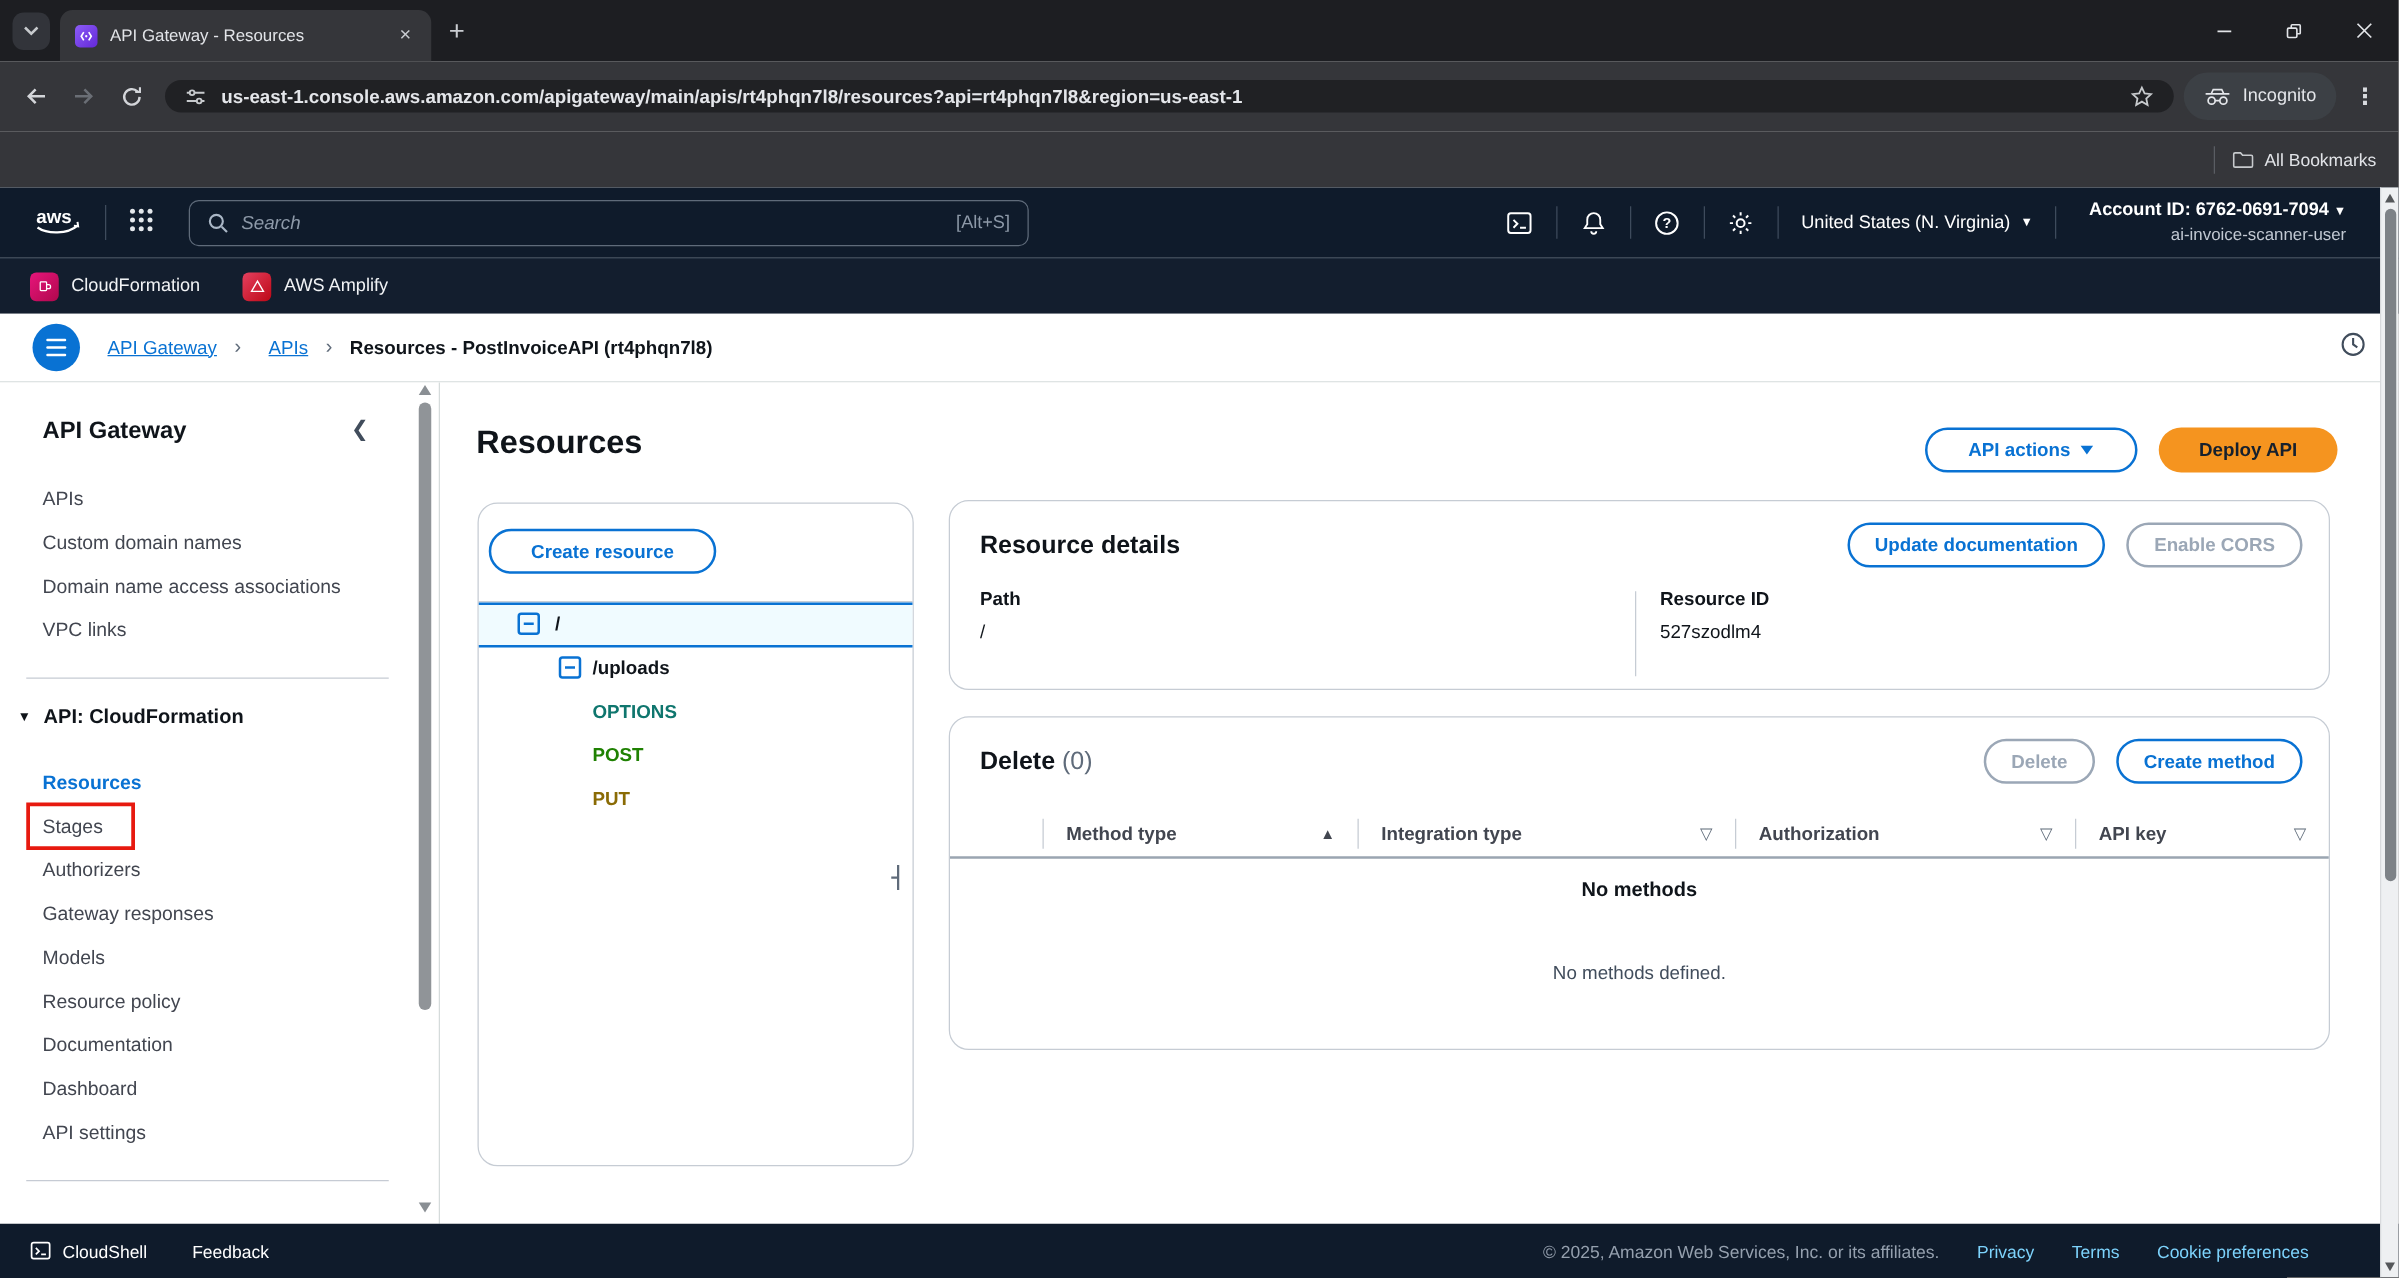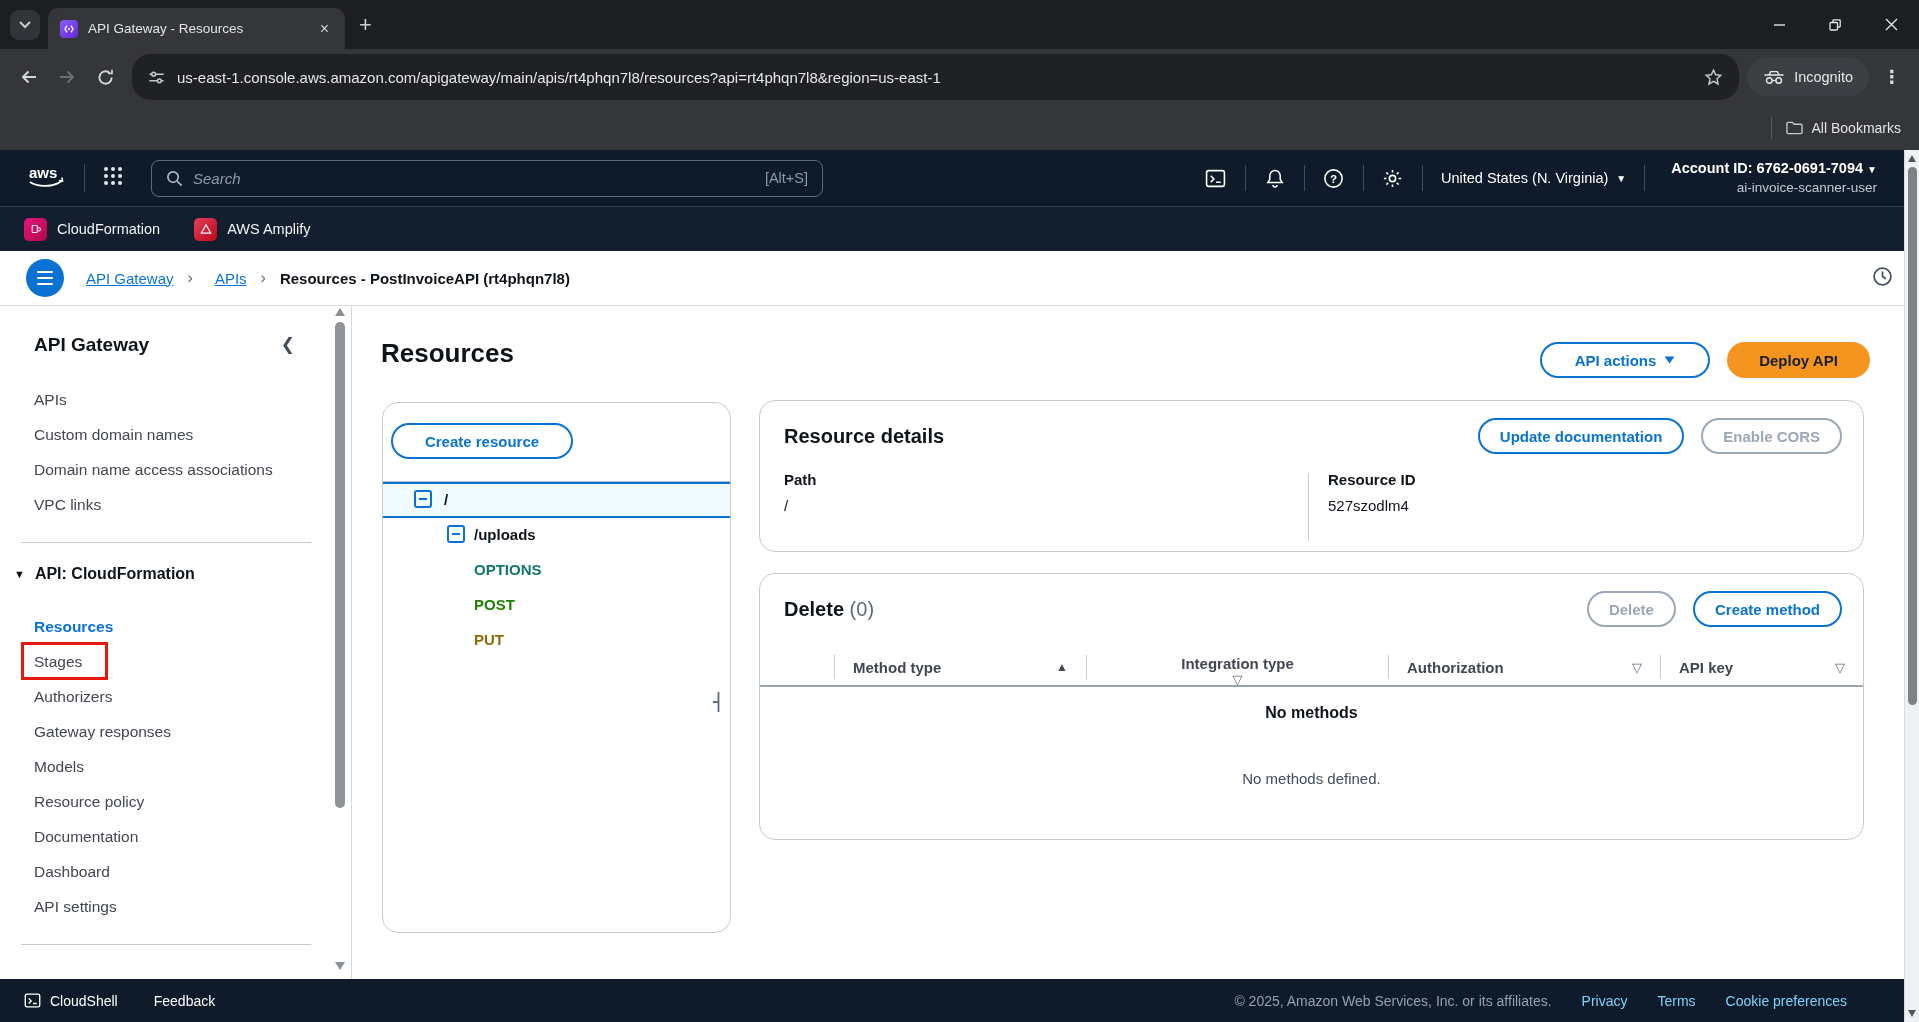--- a/index.html
+++ b/index.html
@@ -13,21 +13,21 @@
   .tab { margin-left:8px; align-self:flex-end; width:297px; height:41px; background:#35363a; border-radius:10px 10px 0 0; display:flex; align-items:center; gap:10px; padding:0 12px; }
   .tab-favicon { width:18px; height:18px; border-radius:4px; background:linear-gradient(135deg,#8b5cf6,#6428d9); display:flex; align-items:center; justify-content:center; flex:none; }
   .tab-title { color:#e2e4e8; font-size:13.5px; flex:1; white-space:nowrap; overflow:hidden; }
   .tab-close { color:#c9ccd1; font-size:16px; line-height:1; padding:2px 4px; border-radius:50%; }
   .newtab { color:#c9ccd1; font-size:22px; font-weight:400; margin-left:14px; }
   .wincontrols { margin-left:auto; display:flex; align-items:center; height:100%; }
   .winbtn { width:56px; height:100%; display:flex; align-items:center; justify-content:center; color:#e2e4e8; }
 
   .toolbar { position:absolute; left:0; top:49px; right:0; height:56px; background:#35363a; display:flex; align-items:center; padding:0 10px; }
   .navbtn { width:38px; height:38px; display:flex; align-items:center; justify-content:center; border-radius:50%; }
-  .urlbar { flex:1; height:46px; margin:0 8px; background:#202124; border-radius:19px; display:flex; align-items:center; padding:0 16px; gap:12px; min-width:0; }
+  .urlbar { flex:1; height:26px; margin:0 8px; background:#202124; border-radius:19px; display:flex; align-items:center; padding:0 16px; gap:12px; min-width:0;font-weight:bold; }
   .url-text { color:#e4e6ea; font-size:15px; white-space:nowrap; overflow:hidden; flex:1; }
   .incognito-chip { flex:none; height:38px; border-radius:19px; background:#3c4045; display:flex; align-items:center; gap:9px; padding:0 16px; margin-right:6px; }
   .incognito-chip span { color:#e4e6ea; font-size:14.5px; }
   .menu-dots { color:#d9dbdf; font-size:18px; font-weight:700; padding:0 8px; }
 
   .bookmarksbar { position:absolute; left:0; top:105px; right:0; height:45px; background:#35363a; display:flex; align-items:center; justify-content:flex-end; padding-right:18px; }
   .bm-sep { width:1px; height:22px; background:#5a5d63; margin-right:14px; }
   .bm-label { color:#e2e4e8; font-size:14px; margin-left:9px; }
 
   
@@ -117,21 +117,21 @@
   .dcol-value { font-size:15px; color:#0f141a; margin-top:9px; }
   .dcol-2 { position:absolute; left:544px; top:0; }
   .details-vsep { position:absolute; left:524px; top:2px; height:68px; width:1px; background:#c6ccd4; }
 
   .mtable-head { position:absolute; left:0; right:0; top:75px; height:38px; display:flex; align-items:center; border-bottom:2px solid #9aa5b1; }
   .mcol { height:24px; display:flex; align-items:center; justify-content:space-between; padding:0 18px; border-left:1px solid #c6ccd4; }
   .mcol-label { font-size:15px; font-weight:700; color:#424650; }
   .sort-asc { color:#424650; font-size:12px; }
   .sort-none { color:#5f6b7a; font-size:13px; }
   .mcol-check { width:74px; border-left:none; }
-  .mcol-1 { width:252px; } .mcol-2 { width:302px;flex-direction:column; } .mcol-3 { width:272px; } .mcol-4 { flex:1; }
+  .mcol-1 { width:252px; } .mcol-2 { width:302px; } .mcol-3 { width:272px; } .mcol-4 { flex:1; }
   .empty-title { position:absolute; left:0; right:0; top:130px; text-align:center; font-size:16px; font-weight:700; color:#0f141a; }
   .empty-msg { position:absolute; left:0; right:0; top:196px; text-align:center; font-size:15px; color:#414d5c; }
 
   
   .footer { position:absolute; left:0; bottom:0; right:0; height:43px; background:#0f1b2b; display:flex; align-items:center; padding:0 24px; color:#fff; font-size:14px; }
   .foot-item { display:flex; align-items:center; gap:9px; margin-right:36px; }
   .foot-right { margin-left:auto; display:flex; align-items:center; gap:30px; margin-right:48px; }
   .copyright { color:#95a0ae; }
   .foot-link { color:#7dd3fc; }
 

